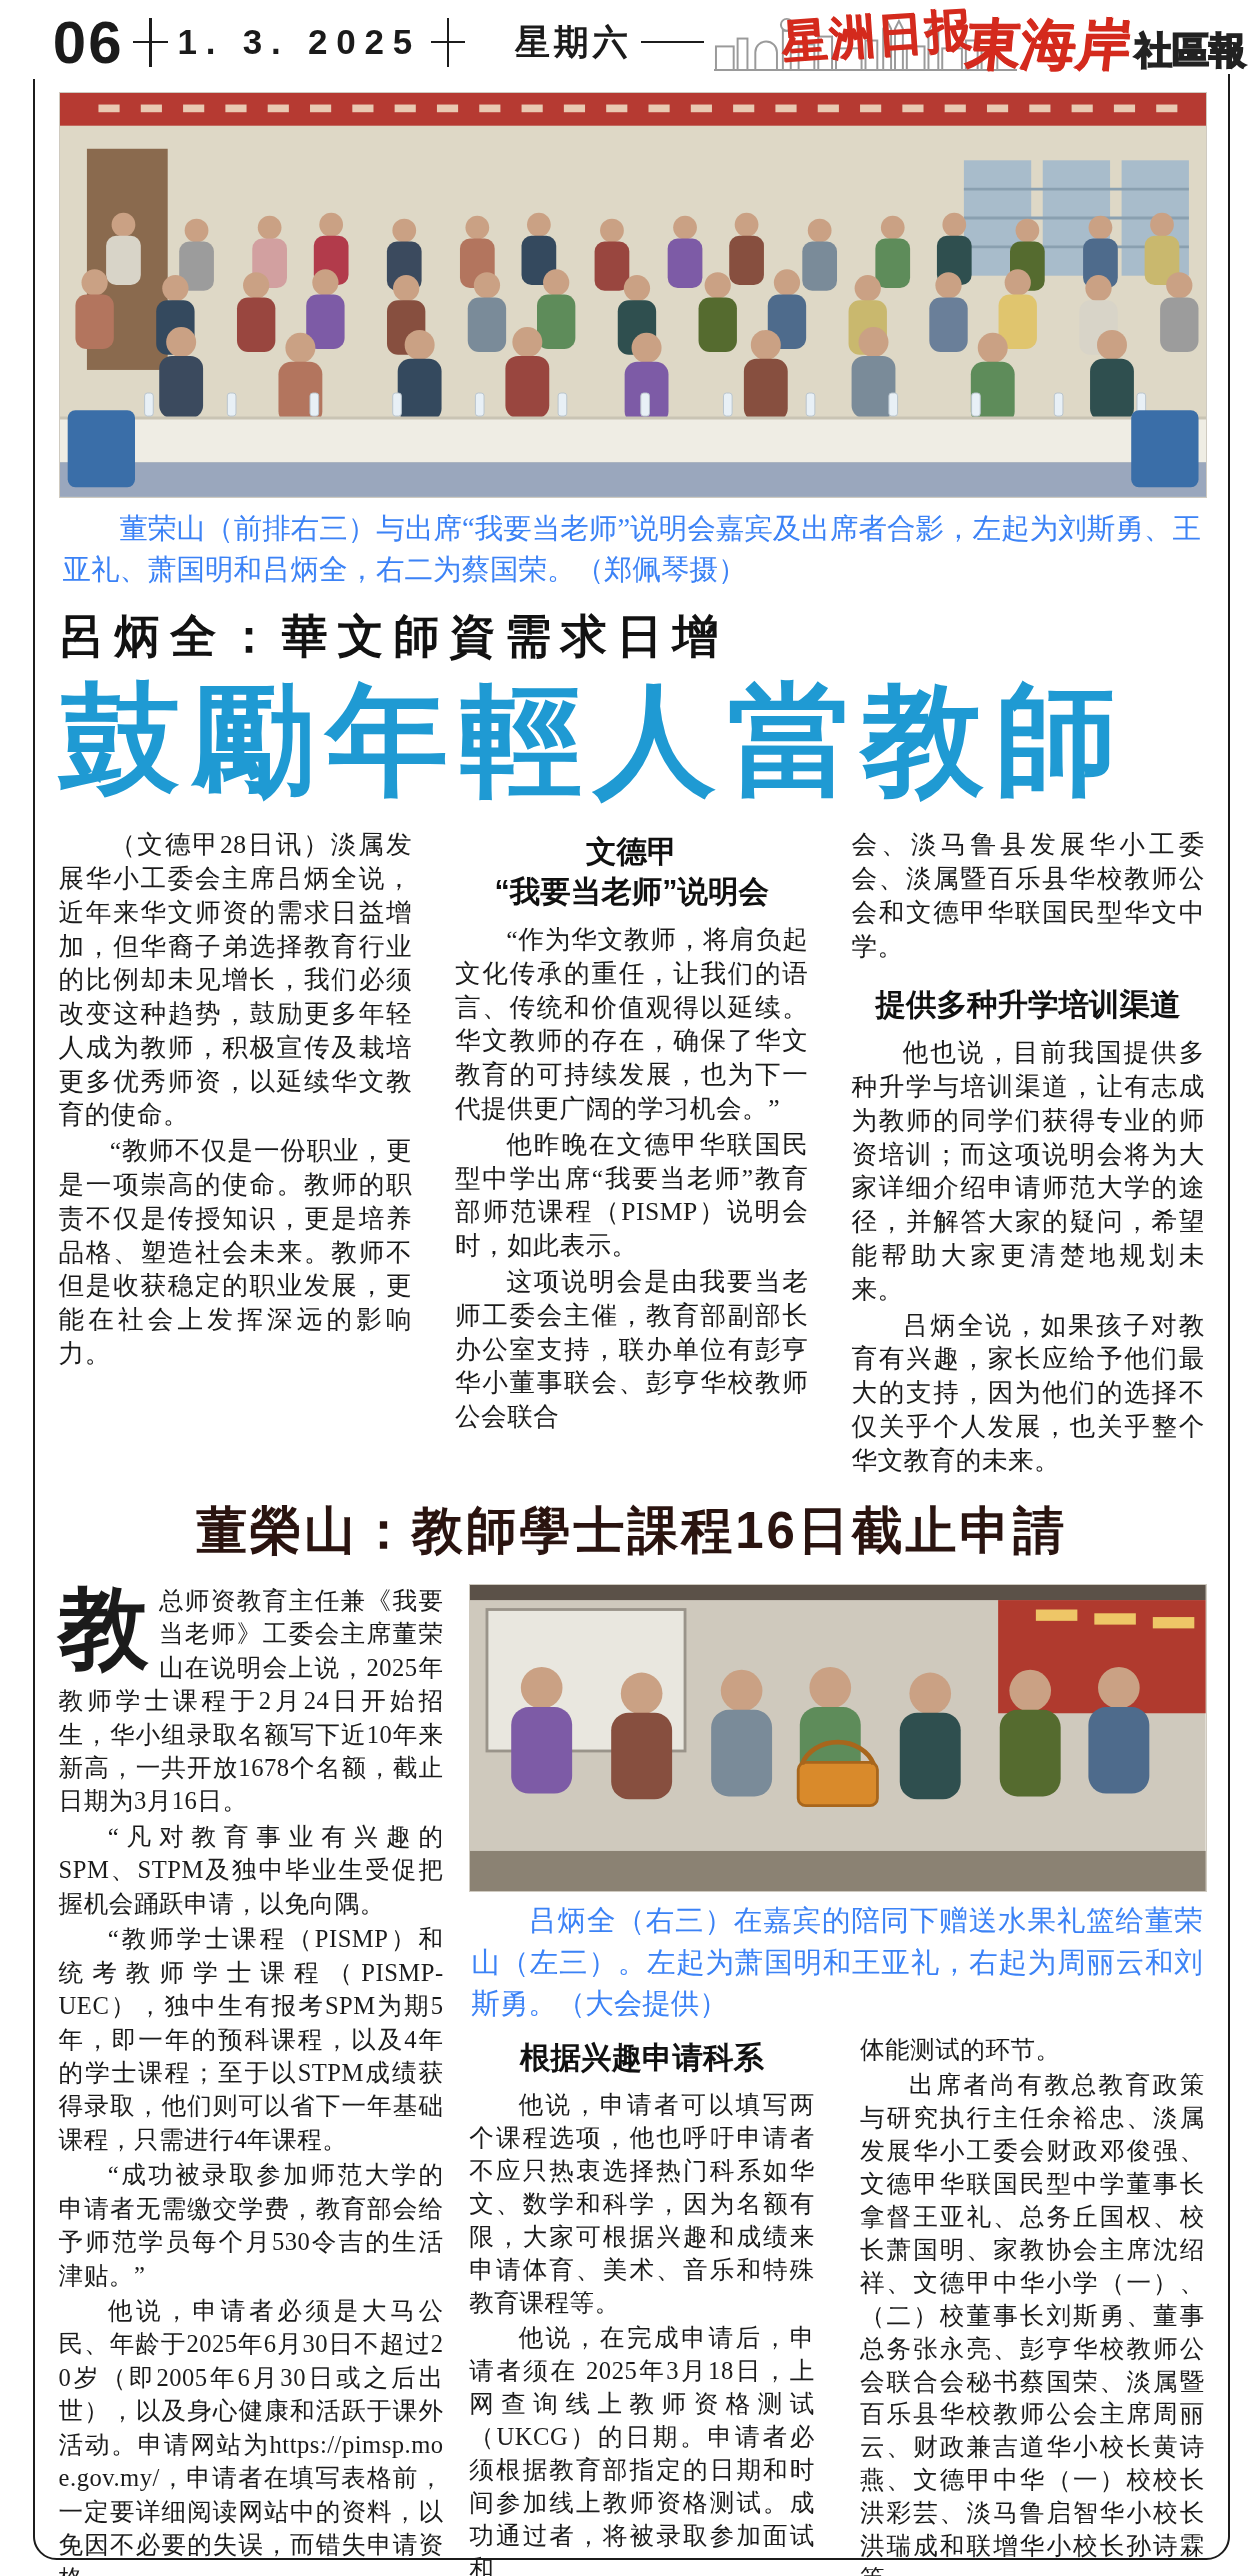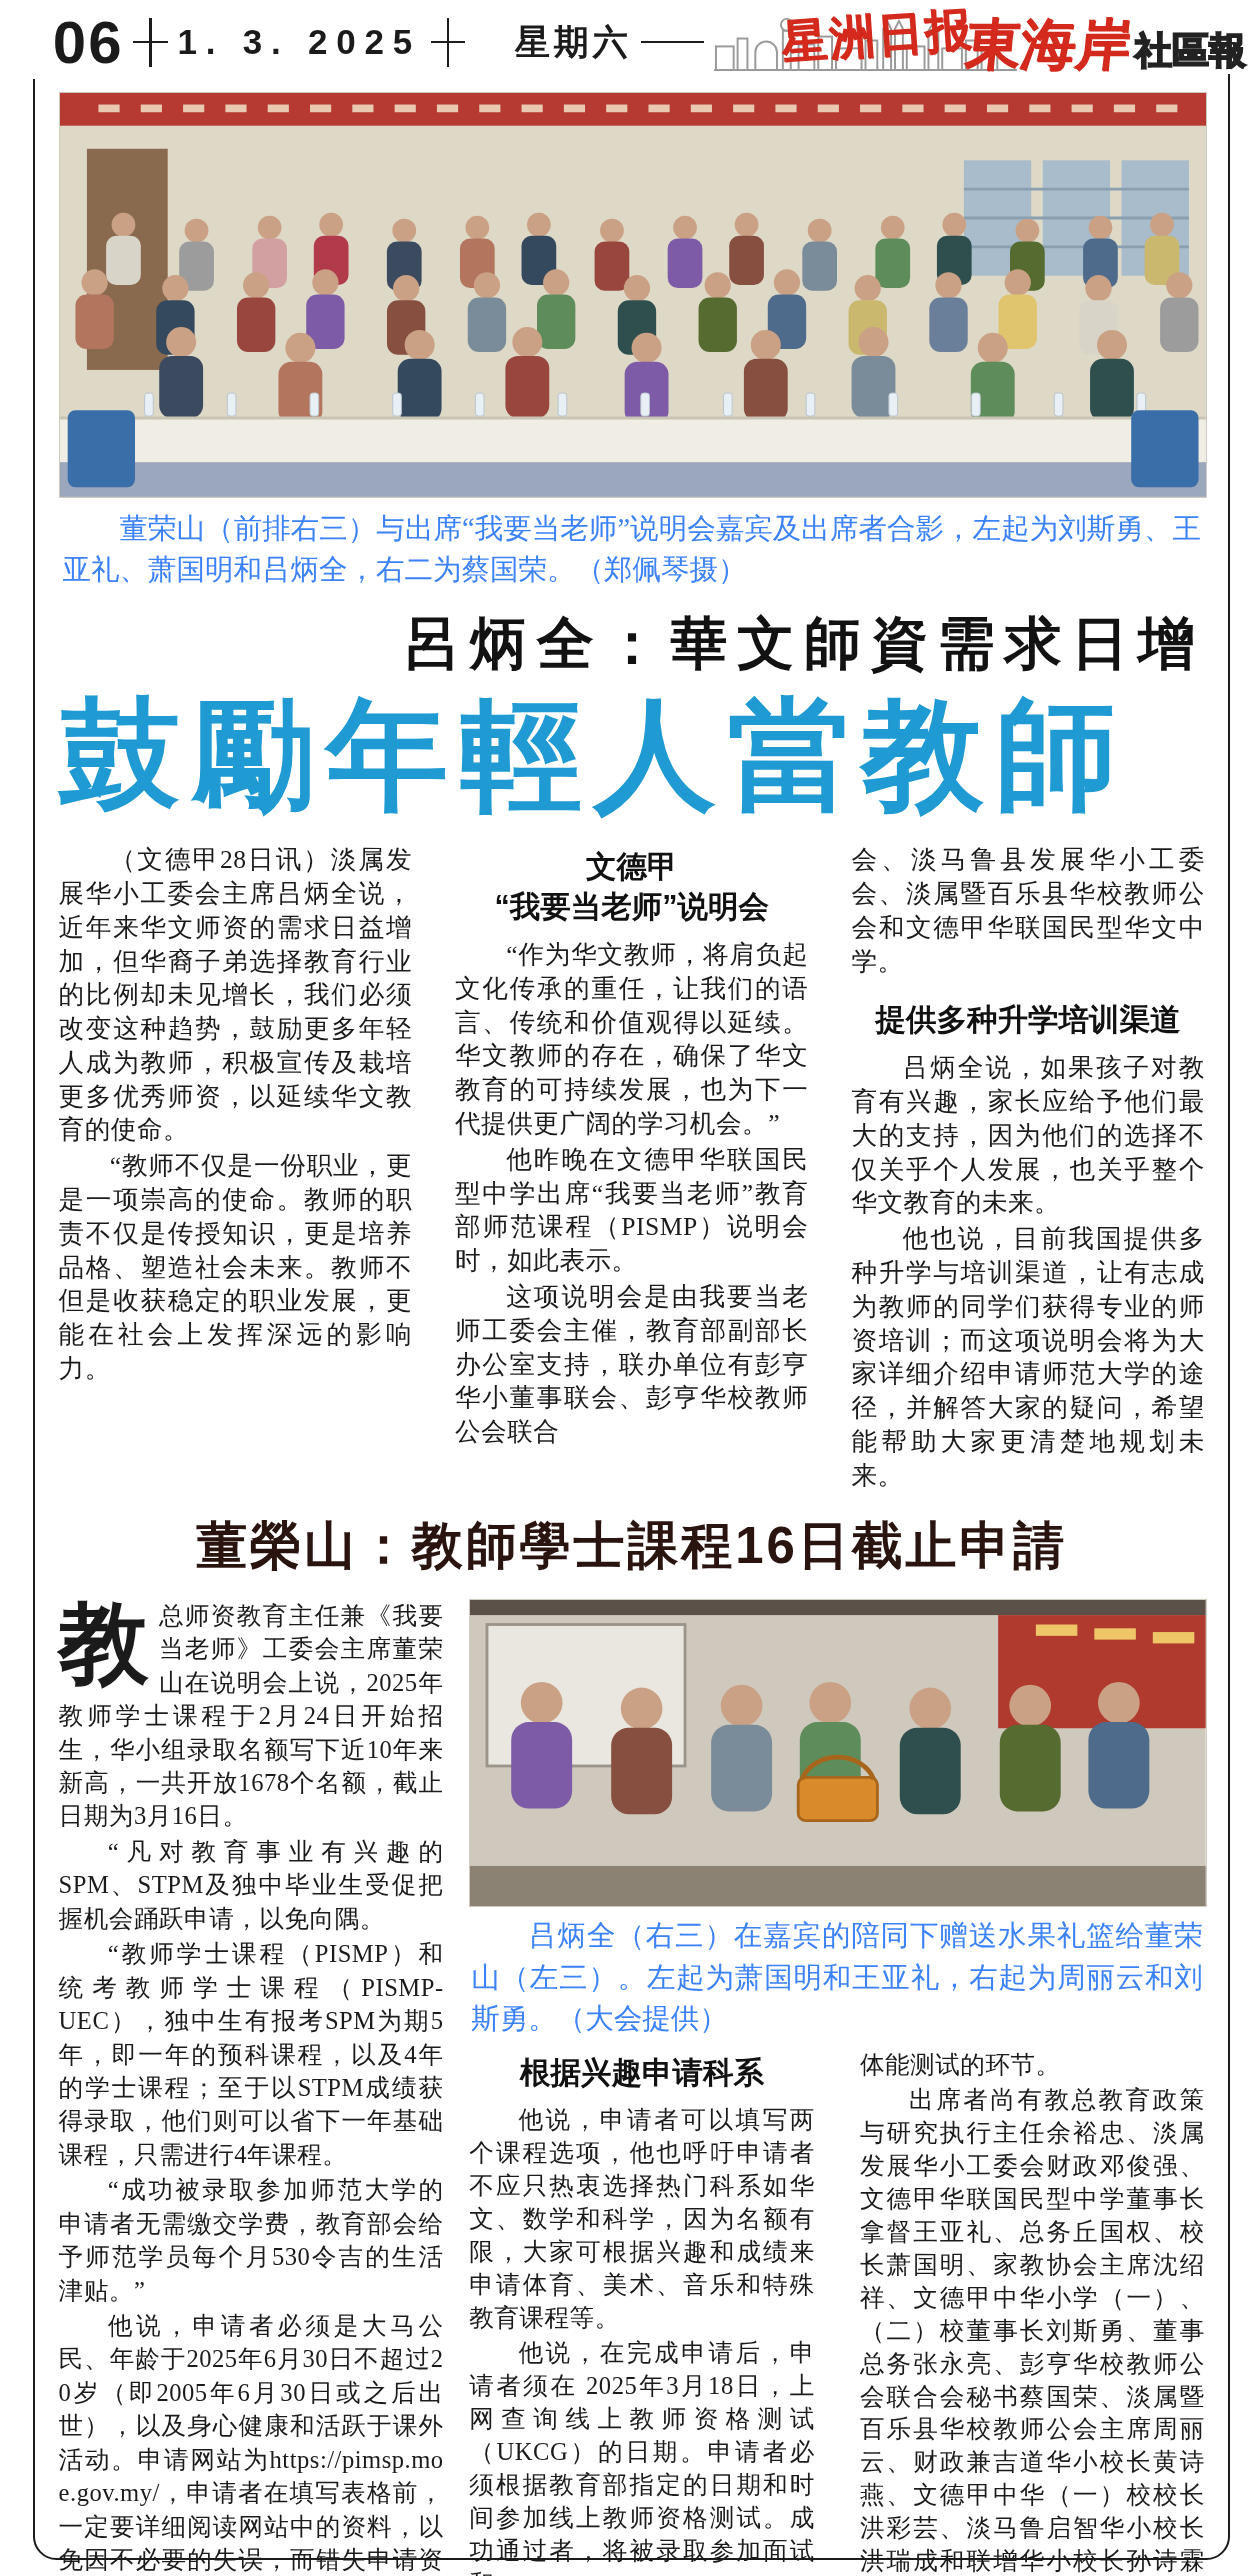--- a/index.html
+++ b/index.html
@@ -29,21 +29,21 @@
   .brand-suffix{font-family:"Liberation Sans",sans-serif;font-size:37px;font-weight:900;line-height:1.1;
         color:#fff;-webkit-text-stroke:2px #222;text-shadow:0 0 1px #222;margin-left:3.9px;}
   
   figure{margin:0;}
   .photo1{margin-top:49px;}
   .photo1 svg,.photo2 svg{display:block;width:100%;height:auto;border:1px solid #cfcac0;}
   
   .caption{font-size:28.5px;line-height:1.45;text-align:justify;text-indent:2em;
         margin:9.8px 3.9px 3.9px;color:#3b82f6;}
   
-  .kicker{font-size:57px;font-weight:700;text-align:right;letter-spacing:9.8px;
+  .kicker{font-size:46px;font-weight:700;text-align:left;letter-spacing:9.8px;
         margin:15.7px 0 3.9px;color:#121212;font-family:"Liberation Serif",serif;}
   .headline{font-family:"Liberation Sans",sans-serif;font-size:122px;font-weight:900;
         text-align:left;letter-spacing:11.8px;line-height:1.12;margin:2px 0 19.7px;
         color:var(--headline-blue,#1f9ad3);}
   .headline2{font-family:"Liberation Sans",sans-serif;font-size:51px;font-weight:800;
         text-align:center;letter-spacing:2.9px;margin:19.7px 0 17.7px;color:var(--headline2-dark,#2a1410);}
   
   .art1{display:flex;gap:43px;margin-top:13.8px;}
   .art1 .col{flex:1;min-width:0;}
   p.body{margin:0;font-size:25.6px;line-height:1.32;text-align:justify;text-indent:2em;
@@ -272,22 +272,22 @@
           <div>文德甲</div>
           <div>“我要当老师”说明会</div>
         </div>
         <p class="body">“作为华文教师，将肩负起文化传承的重任，让我们的语言、传统和价值观得以延续。华文教师的存在，确保了华文教育的可持续发展，也为下一代提供更广阔的学习机会。”</p>
         <p class="body">他昨晚在文德甲华联国民型中学出席“我要当老师”教育部师范课程（PISMP）说明会时，如此表示。</p>
         <p class="body">这项说明会是由我要当老师工委会主催，教育部副部长办公室支持，联办单位有彭亨华小董事联会、彭亨华校教师公会联合</p>
       </div>
       <div class="col">
         <p class="body noindent">会、淡马鲁县发展华小工委会、淡属暨百乐县华校教师公会和文德甲华联国民型华文中学。</p>
         <div class="subhead gap-top">提供多种升学培训渠道</div>
+        <p class="body">他也说，目前我国提供多种升学与培训渠道，让有志成为教师的同学们获得专业的师资培训；而这项说明会将为大家详细介绍申请师范大学的途径，并解答大家的疑问，希望能帮助大家更清楚地规划未来。</p>
         <p class="body">吕炳全说，如果孩子对教育有兴趣，家长应给予他们最大的支持，因为他们的选择不仅关乎个人发展，也关乎整个华文教育的未来。</p>
-        <p class="body">他也说，目前我国提供多种升学与培训渠道，让有志成为教师的同学们获得专业的师资培训；而这项说明会将为大家详细介绍申请师范大学的途径，并解答大家的疑问，希望能帮助大家更清楚地规划未来。</p>
       </div>
     </section>
 
     <h3 class="headline2">董榮山：教師學士課程16日截止申請</h3>
 
     <section class="art2">
       <div class="leftcol">
         <p class="body noindent">
           <span class="dropcap">教</span><span>总师资教育主任兼《我要当老师》工委会主席董荣山在说明会上说，2025年教师学士课程于2月24日开始招生，华小组录取名额写下近10年来新高，一共开放1678个名额，截止日期为3月16日。</span>
         </p>

